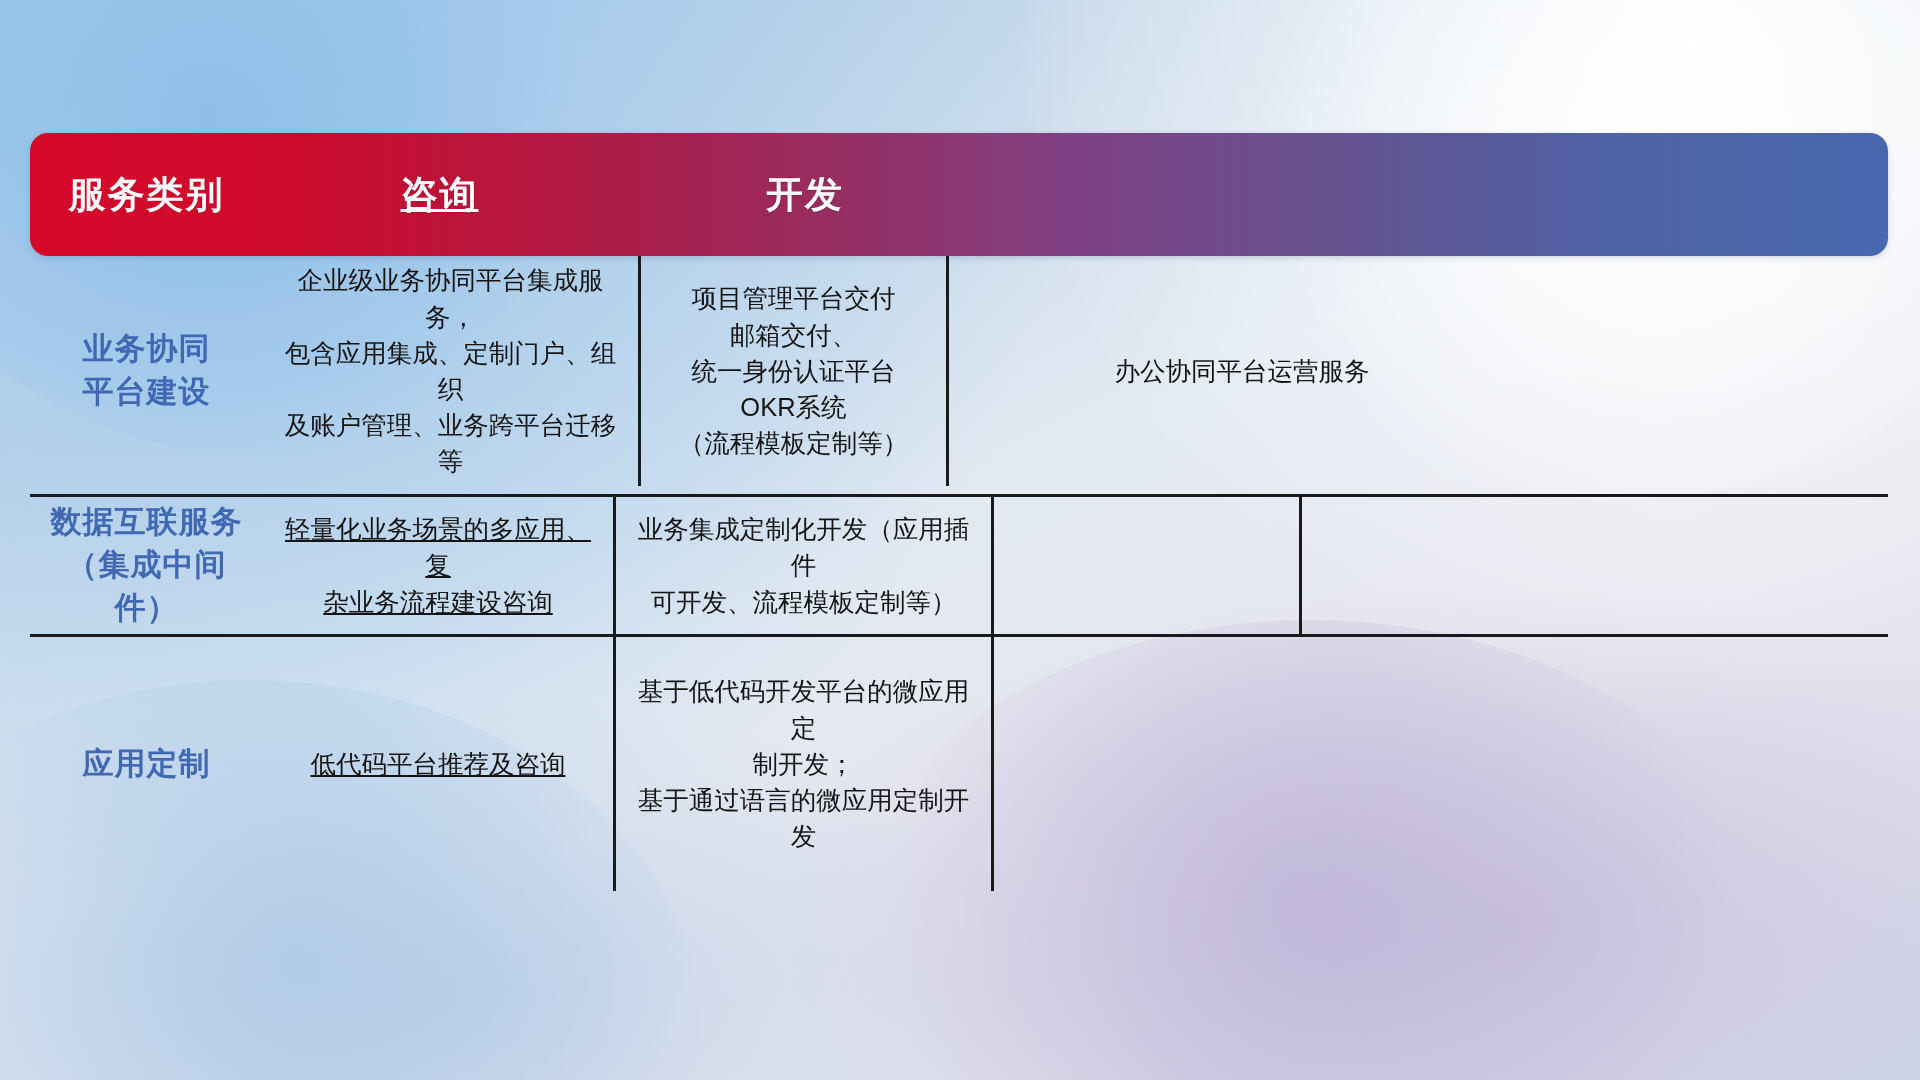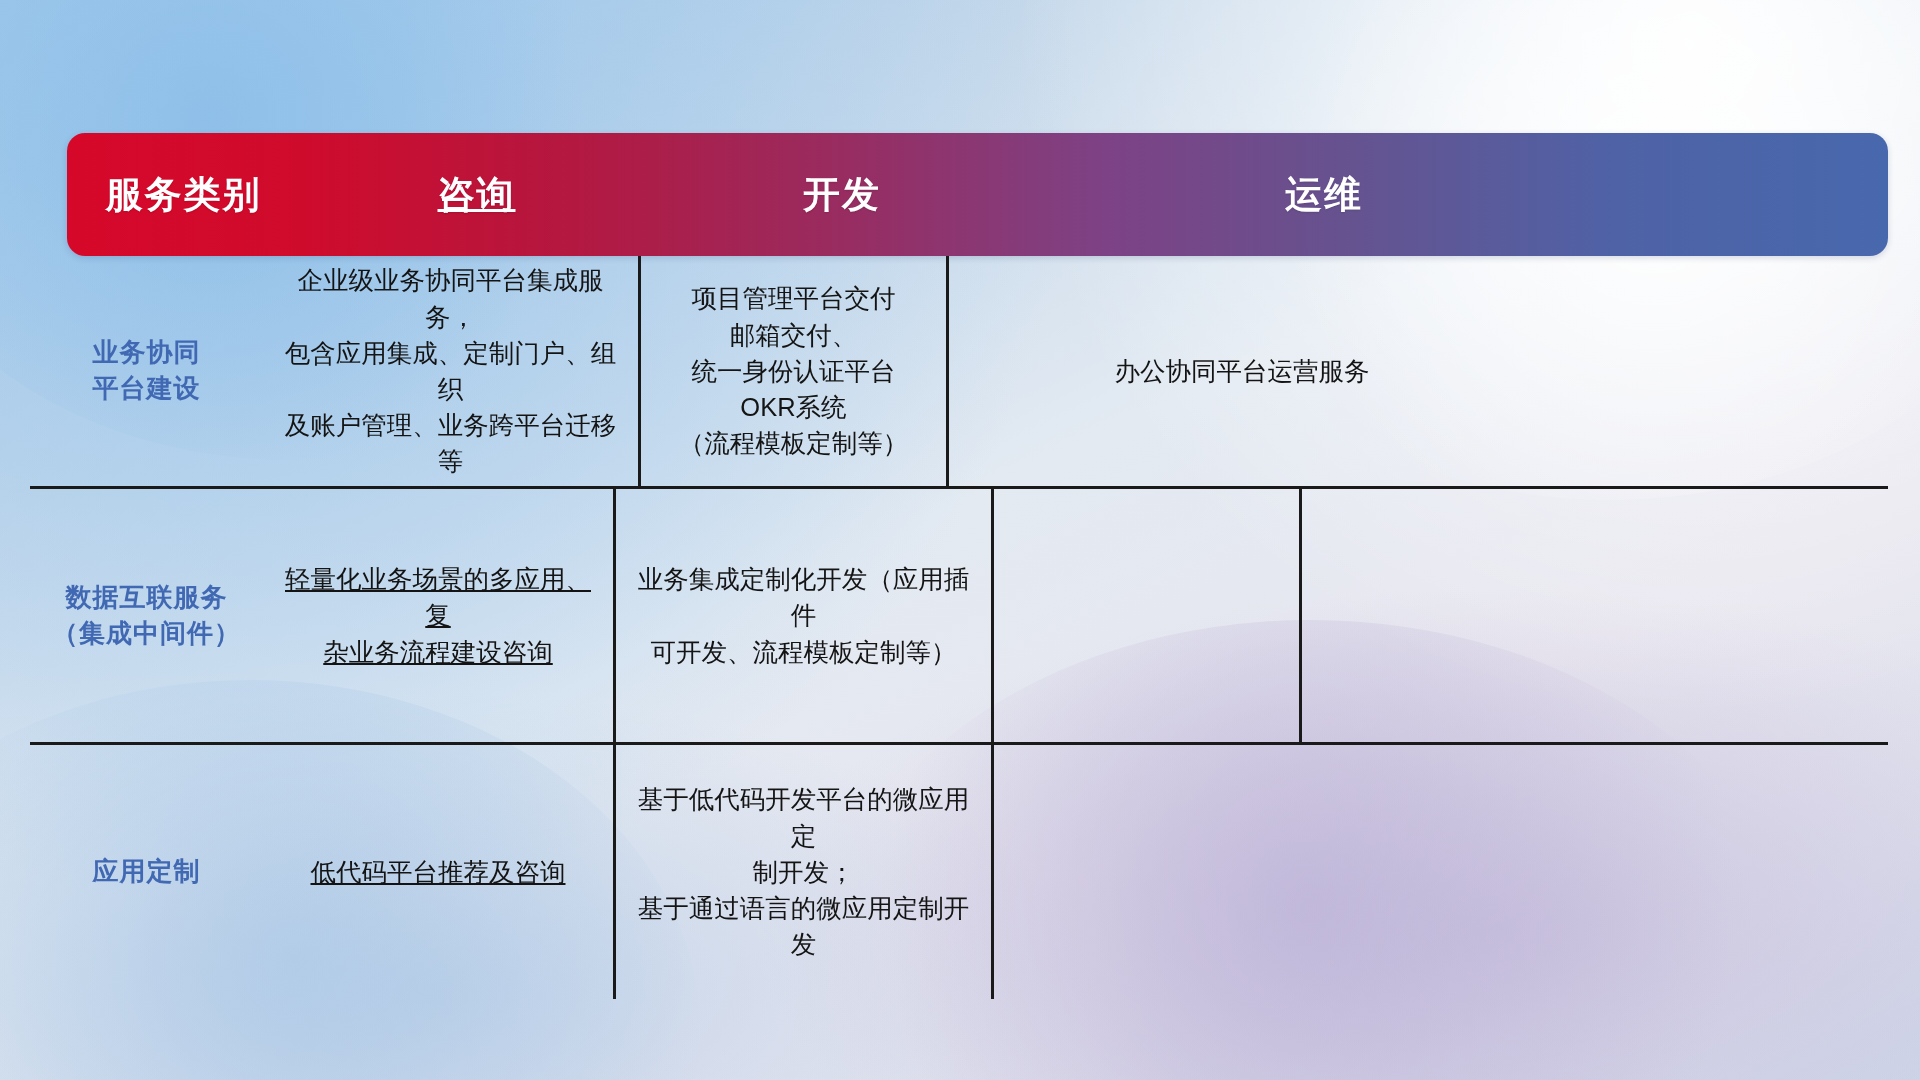--- a/index.html
+++ b/index.html
@@ -74,21 +74,20 @@
         #d6082a 0%,
         #cf0b2c 13%,
         #b5173f 27%,
         #9b2a5d 41%,
         #7d4285 57%,
         #66528f 70%,
         #4f62a6 85%,
         #4868ad 100%);
     box-shadow: 0 2px 6px rgba(40,60,110,0.18);
     overflow: hidden;
-    margin-left: 37px;
   }
   .header-cell {
     display: flex;
     align-items: center;
     justify-content: center;
     color: #ffffff;
     font-size: 37px;
     font-weight: 700;
     letter-spacing: 2px;
     text-shadow: 0 1px 2px rgba(0,0,0,0.12);
@@ -120,26 +119,26 @@
     white-space: pre-line;
     border-right: 3px solid #1a1a1a;
   }
   .body-cell:last-child {
     border-right: none;
   }
   .body-cell.category {
     border-right: none;
     color: #4169b3;
     font-weight: 700;
-    font-size: 26px;
+    font-size: 31px;
     line-height: 1.38;
     letter-spacing: 1px;
   }
   .row-h-1 { height: 230px; }
-  .row-h-2 { height: 256px; }
+  .row-h-2 { height: 140px; margin-top: 8px; }
   .row-h-3 { height: 257px; }
 
   
   .c0 { width: 233px; }
   .c1 { width: 353px; text-decoration: underline; }
   .c2 { width: 378px; }
   .c3 { width: 308px; }
   .c4 { width: 586px; }
 </style>
 </head>
@@ -151,21 +150,20 @@
   <div class="bg-blob-3"></div>
   <div class="bg-blob-4"></div>
 </div>
 
 <div class="table-wrap">
 
   <div class="header-row">
     <div class="header-cell c0">服务类别</div>
     <div class="header-cell c1">咨询</div>
     <div class="header-cell c2">开发</div>
-    <div class="header-cell c4">运维</div>
   </div>
 
   <div class="body-rows">
 
     <div class="body-row row-h-1">
       <div class="body-cell category c0">业务协同
 平台建设</div>
       <div class="body-cell c2">企业级业务协同平台集成服务，
 包含应用集成、定制门户、组织
 及账户管理、业务跨平台迁移等</div>

